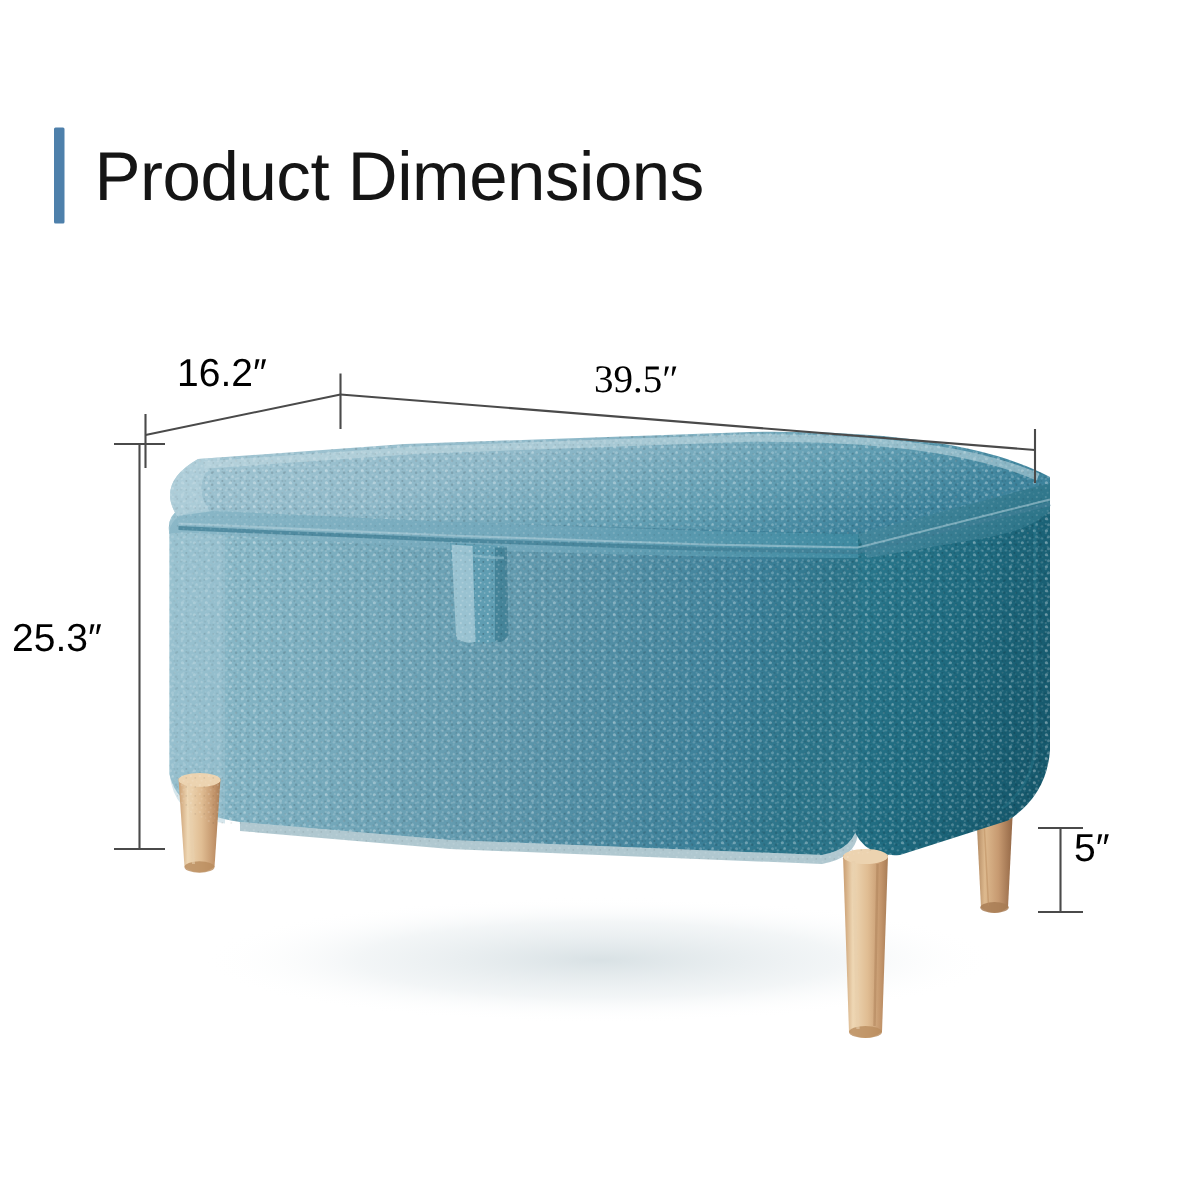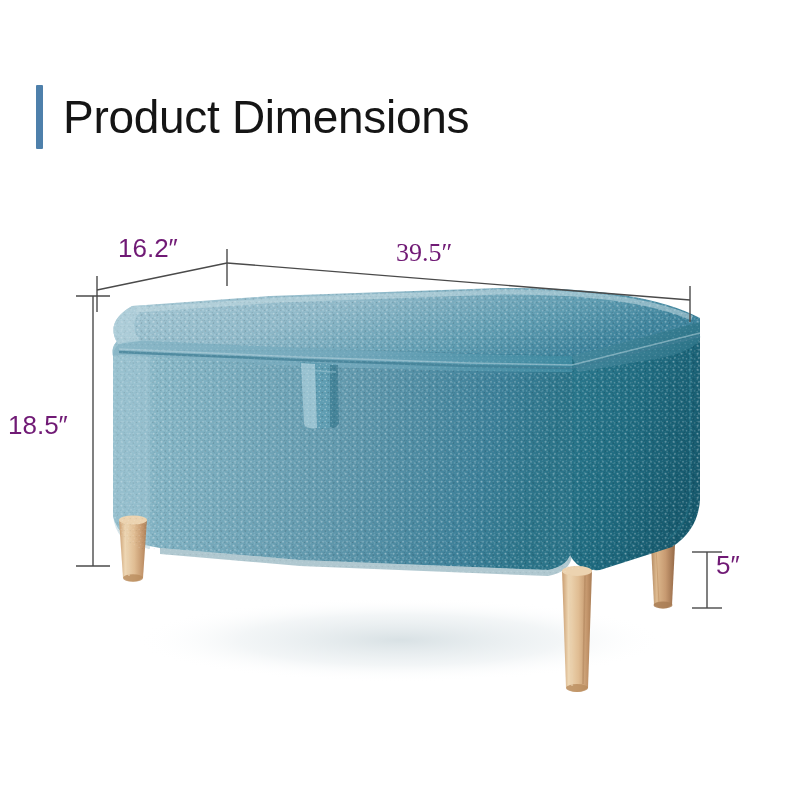--- a/index.html
+++ b/index.html
@@ -48,21 +48,21 @@
   #dim-layer {
     position: absolute;
     left: 0; top: 0;
     width: 800px;
     height: 800px;
     pointer-events: none;
   }
   .dim-label {
     position: absolute;
     font-size: 26px;
-    color: #701a75;
+    color: #000000;
     font-weight: 400;
     white-space: nowrap;
   }
   #label-depth  { left: 118px; top: 233px; }
   #label-width  { left: 396px; top: 238px; font-family: Liberation Serif, serif; }
   #label-height { left: 8px;   top: 410px; }
   #label-legs   { left: 716px; top: 550px; }
 
   
   #bench {
@@ -278,16 +278,16 @@
 
     <g stroke="#4a4a4a" fill="none">
       <line x1="707" y1="552" x2="707" y2="608" stroke-width="1.4"></line>
       <line x1="692" y1="552" x2="722" y2="552" stroke-width="1.4"></line>
       <line x1="692" y1="608" x2="722" y2="608" stroke-width="1.4"></line>
     </g>
   </svg>
 
   <div class="dim-label" id="label-depth">16.2″</div>
   <div class="dim-label" id="label-width">39.5″</div>
-  <div class="dim-label" id="label-height">18.5″</div>
+  <div class="dim-label" id="label-height">25.3″</div>
   <div class="dim-label" id="label-legs">5″</div>
 
 </div>
 
 </body></html>

